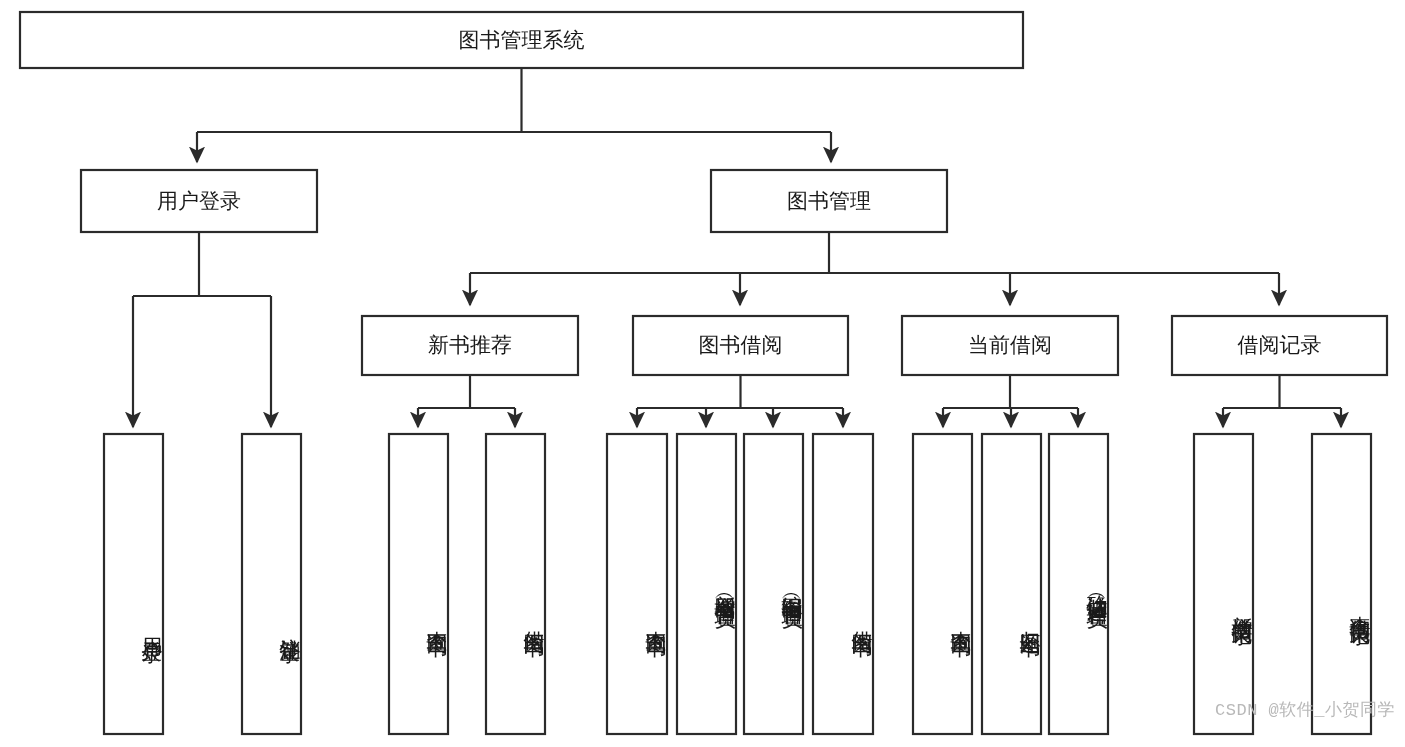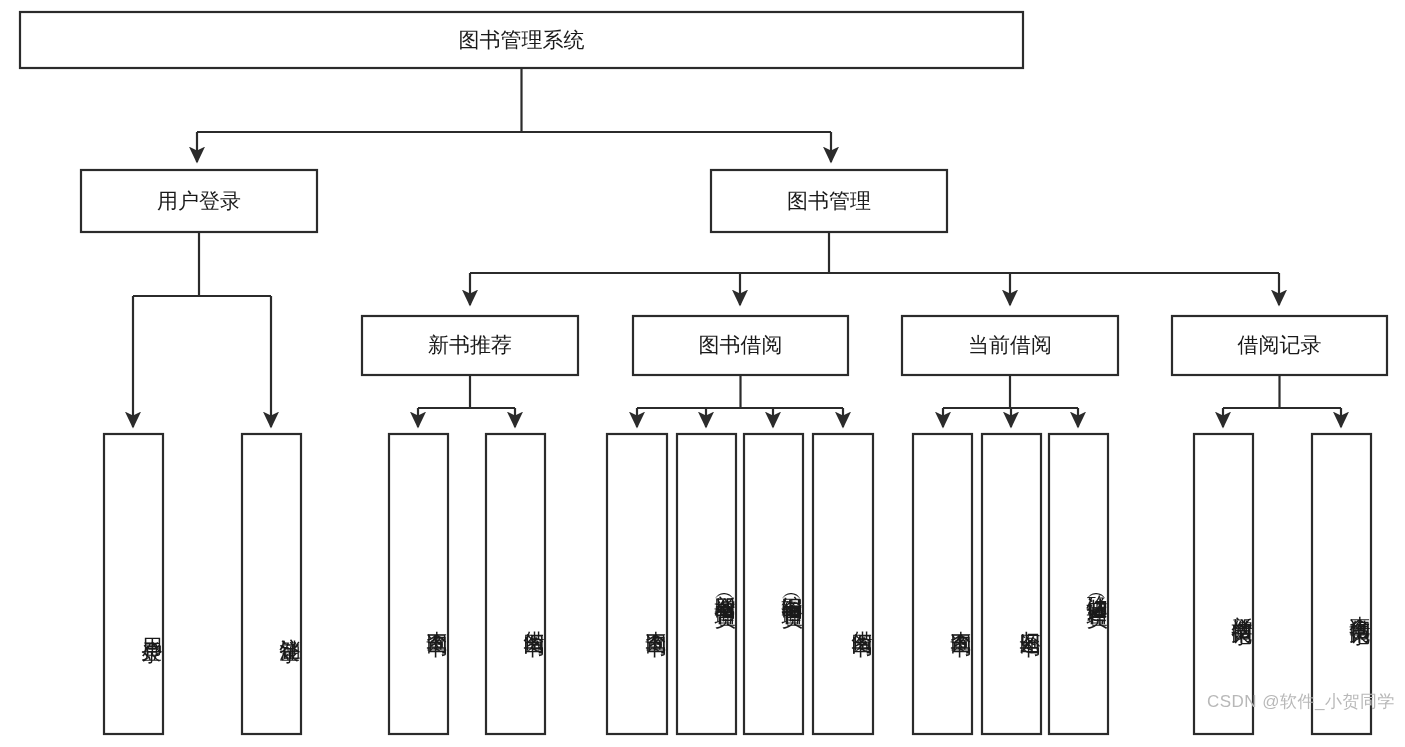--- a/index.html
+++ b/index.html
@@ -60,22 +60,22 @@
     letter-spacing: 2px;
     display: flex;
     align-items: flex-start;
     justify-content: center;
     white-space: nowrap;
     pointer-events: none;
   }
   .watermark {
     position: absolute;
     right: 10px;
-    bottom: 9px;
-    font-family: Liberation Sans, sans-serif;
+    bottom: 1px;
+    font-family: Liberation Mono, monospace;
     font-size: 17px;
     color: #b8b8b8;
     white-space: nowrap;
     letter-spacing: 0.5px;
   }
 </style>
 </head>
 <body>
 
 <div id="diagram-root">

